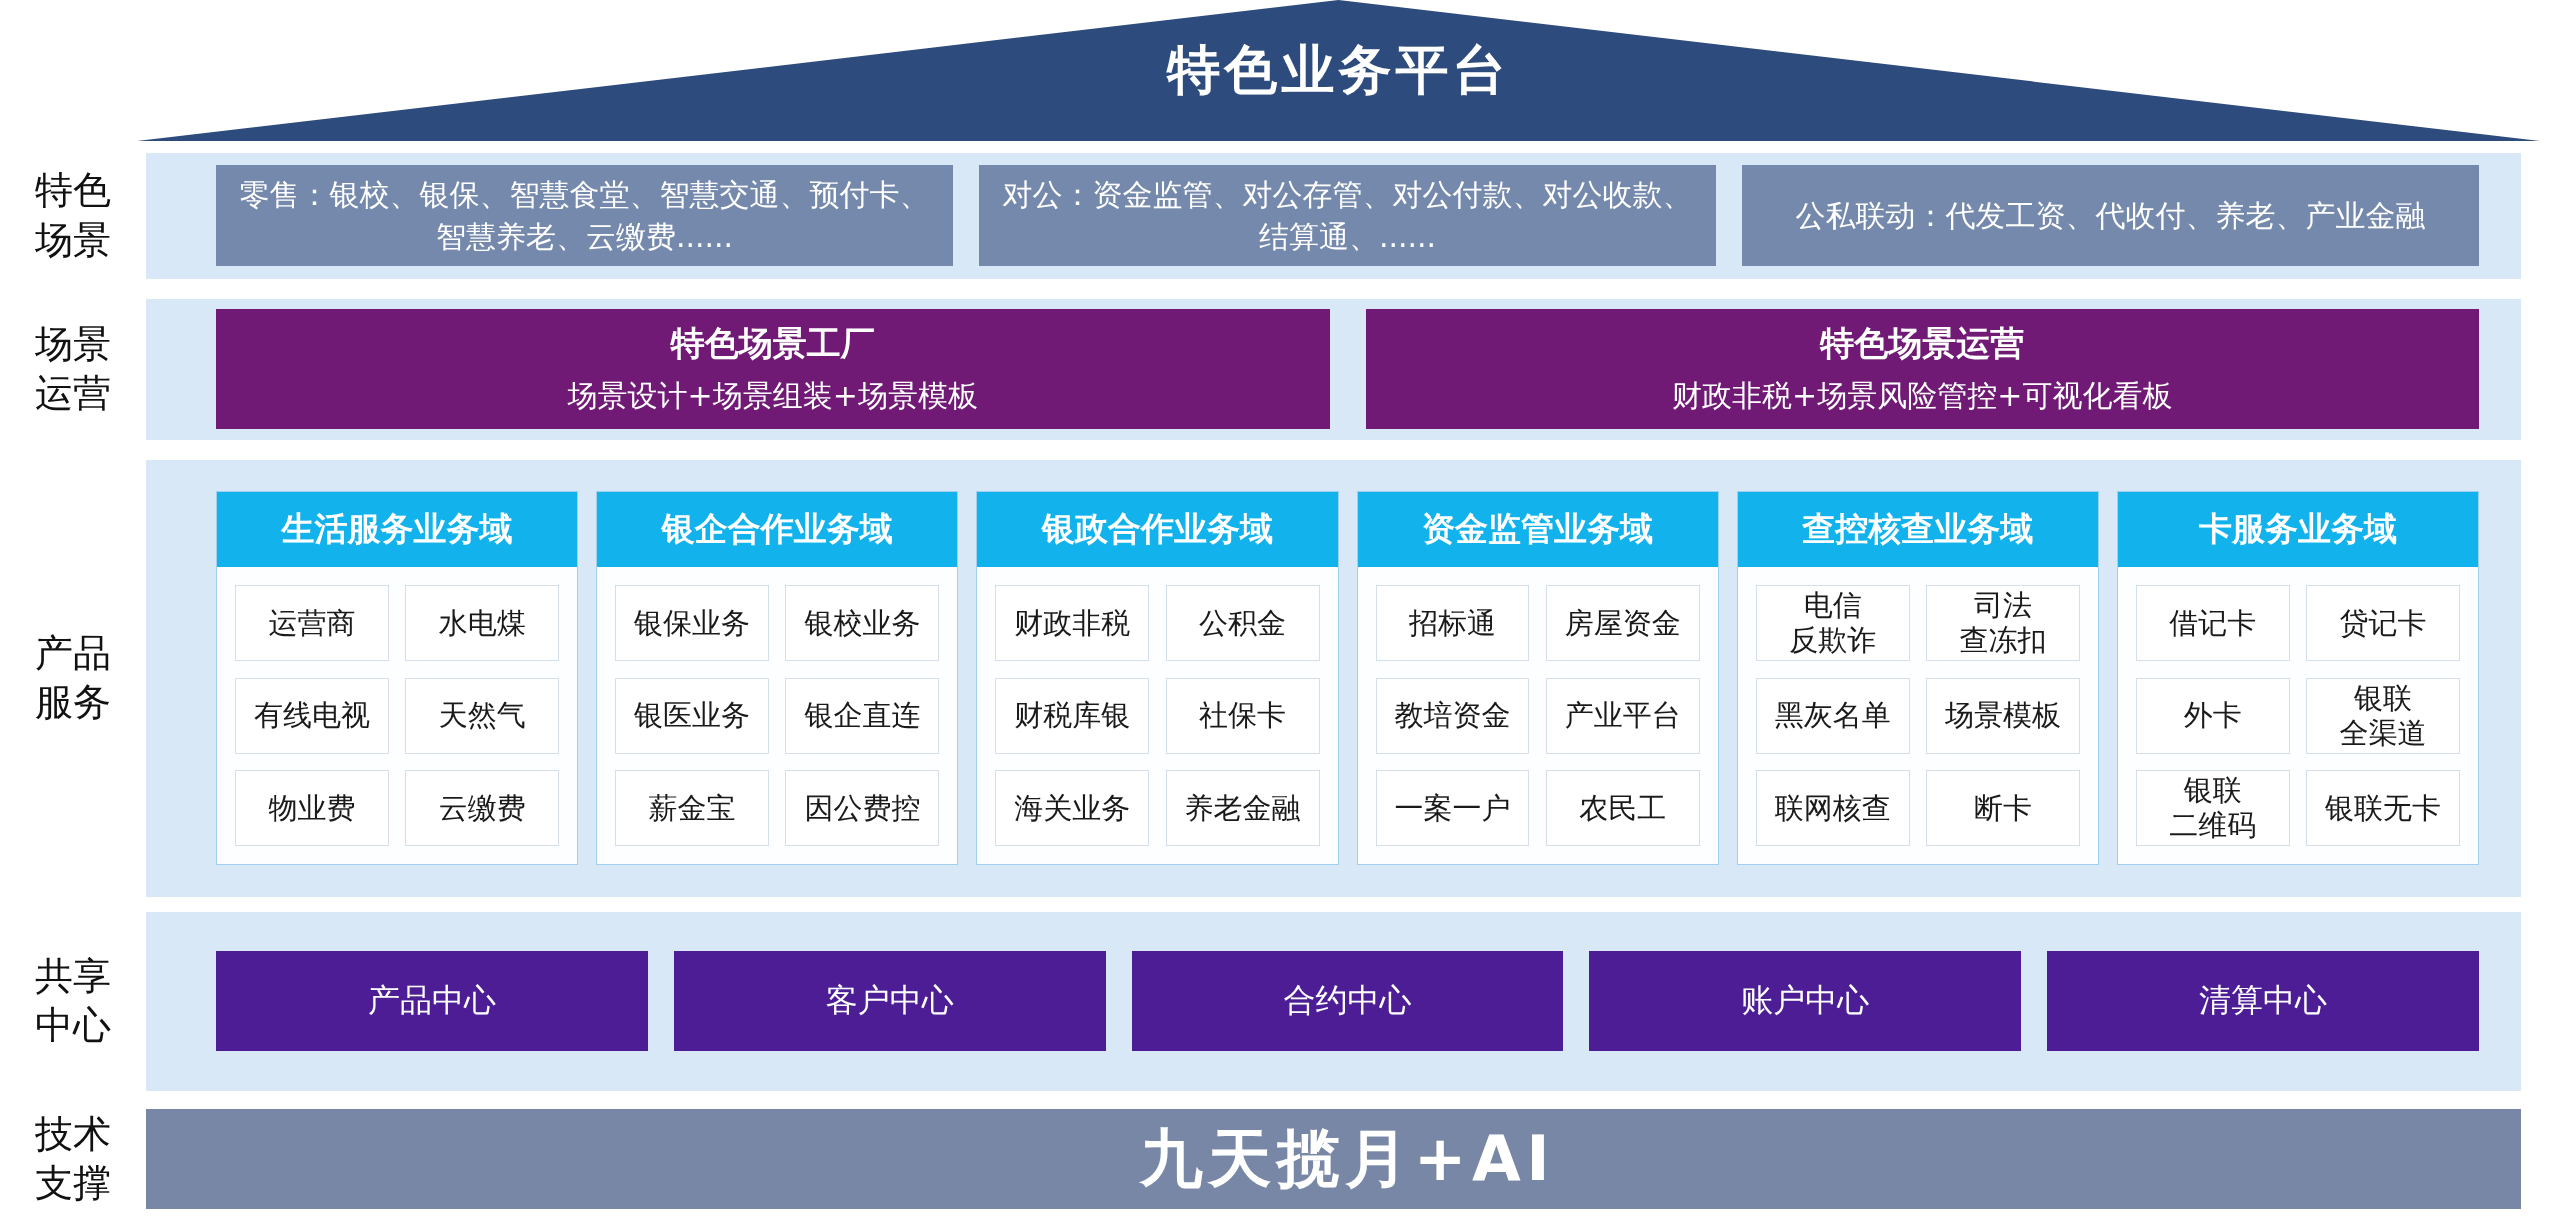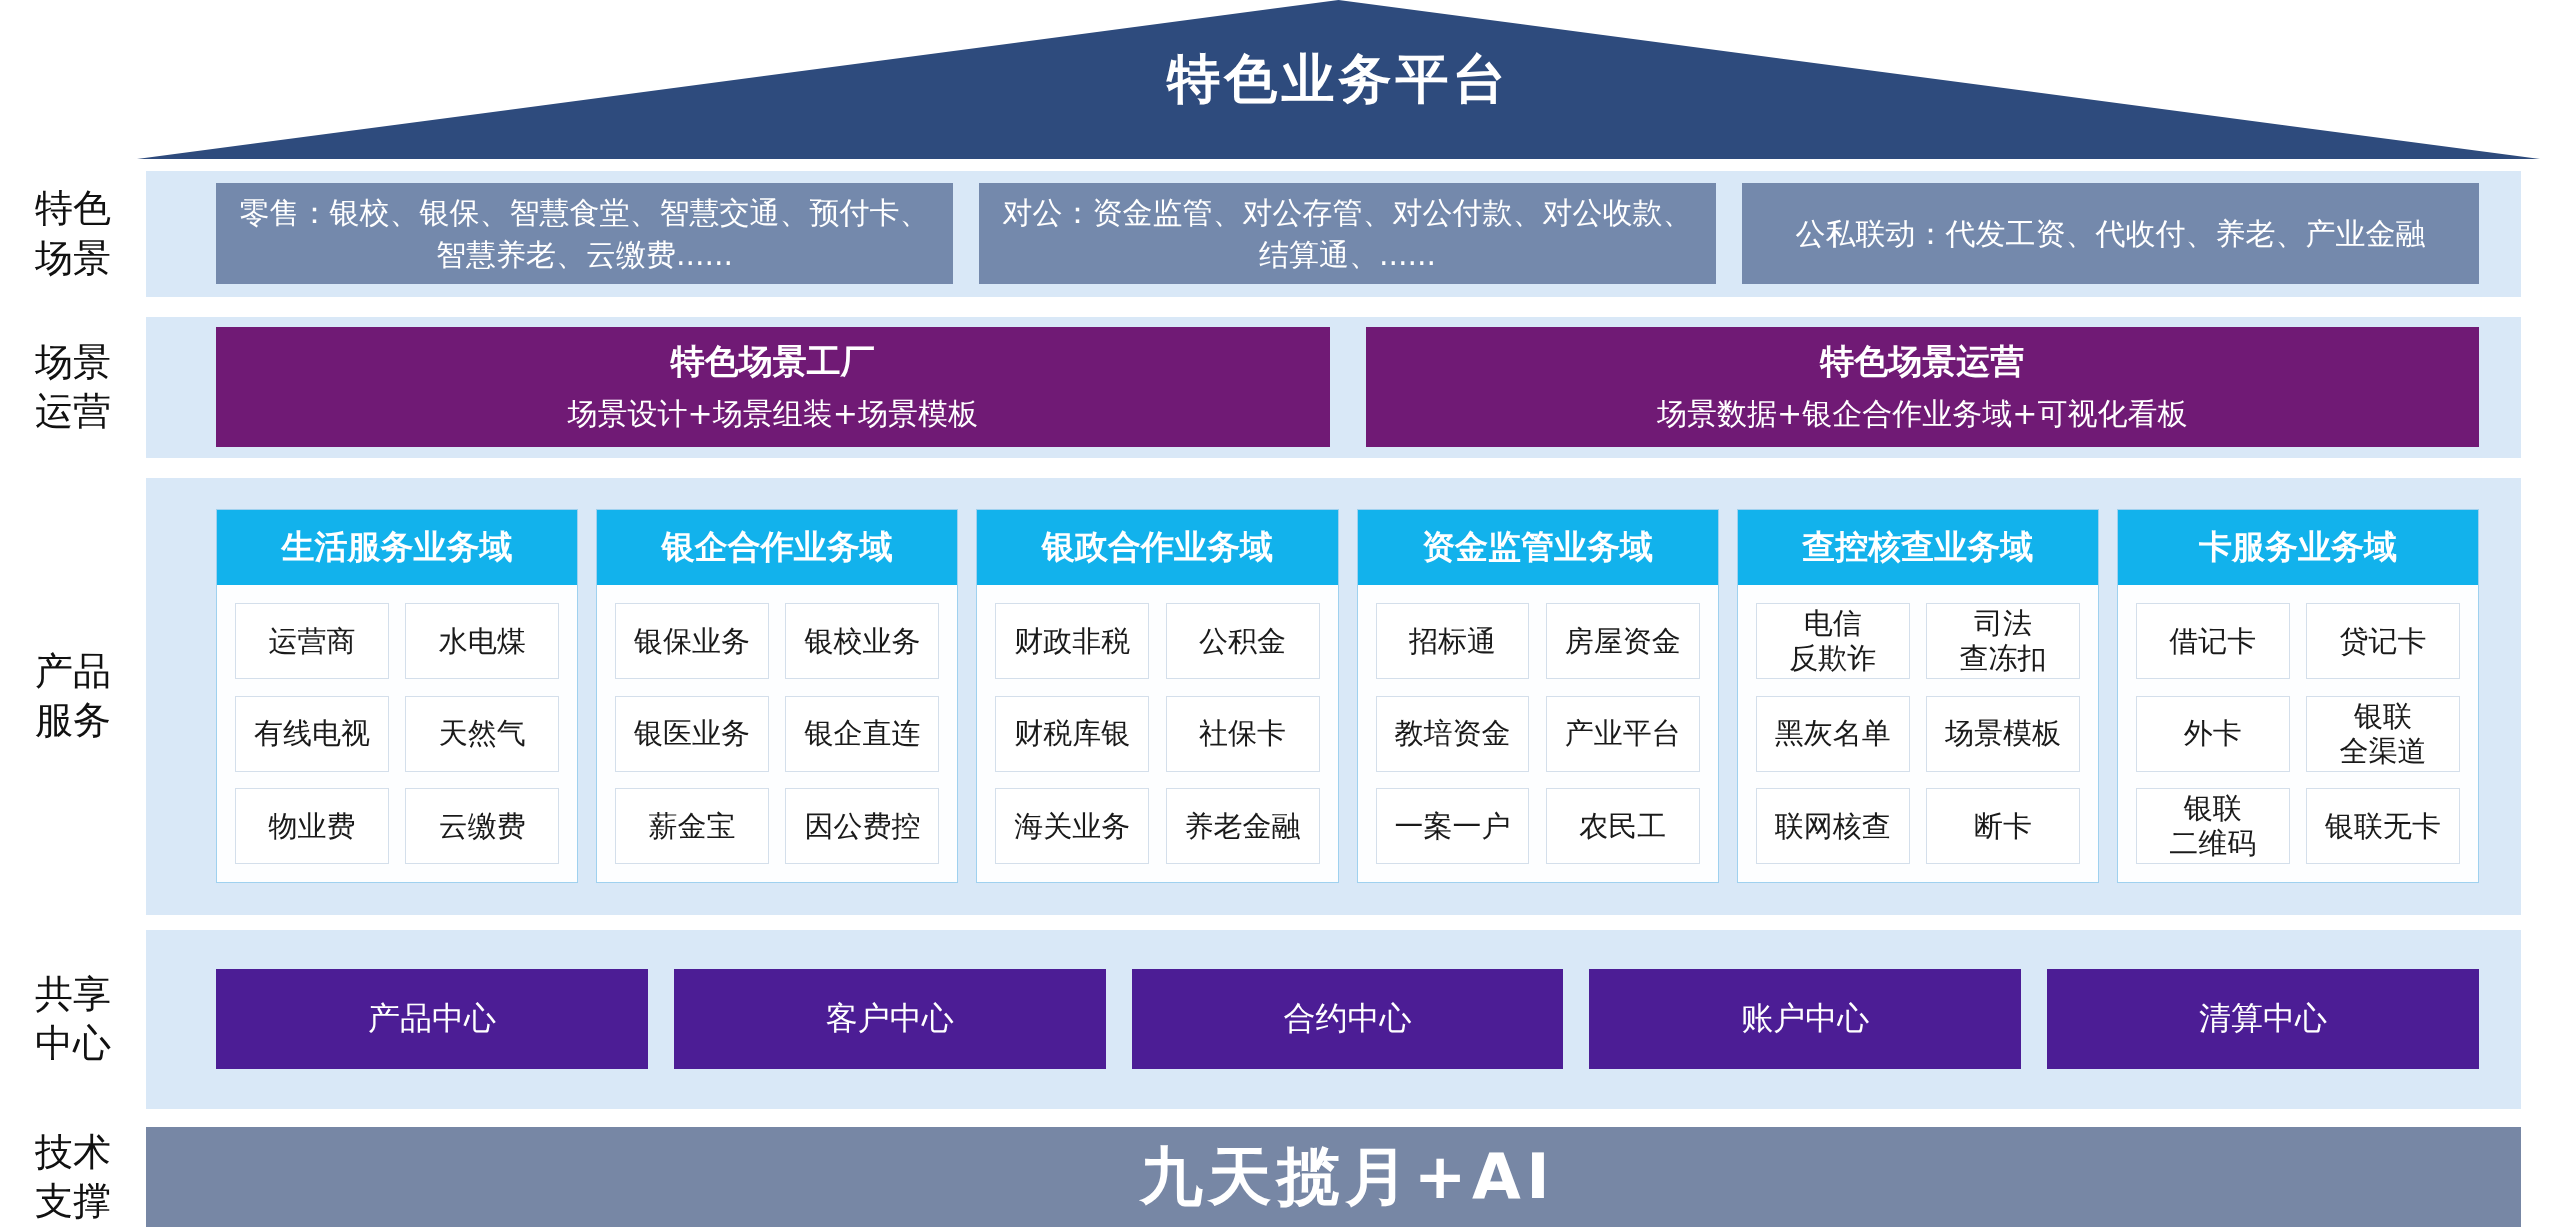--- a/index.html
+++ b/index.html
@@ -11,21 +11,21 @@
     width: 2576px;
     height: 1232px;
     background: #ffffff;
     overflow: hidden;
   }
 
   
   .roof {
     margin-left: 137px;
     width: 2403px;
-    height: 159px;
+    height: 141px;
     background: #2e4b7d;
     clip-path: polygon(50% 0, 100% 100%, 0 100%);
     display: flex;
     align-items: center;
     justify-content: center;
   }
   .roof-title {
     color: #ffffff;
     font-size: 53px;
     font-weight: bold;
@@ -183,21 +183,21 @@
   <div class="row row-operations">
     <div class="row-label">场景
 运营</div>
     <div class="band band-operations">
       <div class="op-box">
         <div class="op-title">特色场景工厂</div>
         <div class="op-subtitle">场景设计+场景组装+场景模板</div>
       </div>
       <div class="op-box">
         <div class="op-title">特色场景运营</div>
-        <div class="op-subtitle">场景数据+银企合作业务域+可视化看板</div>
+        <div class="op-subtitle">财政非税+场景风险管控+可视化看板</div>
       </div>
     </div>
   </div>
 
   <div class="row row-products">
     <div class="row-label">产品
 服务</div>
     <div class="band band-products">
 
       <div class="domain">

